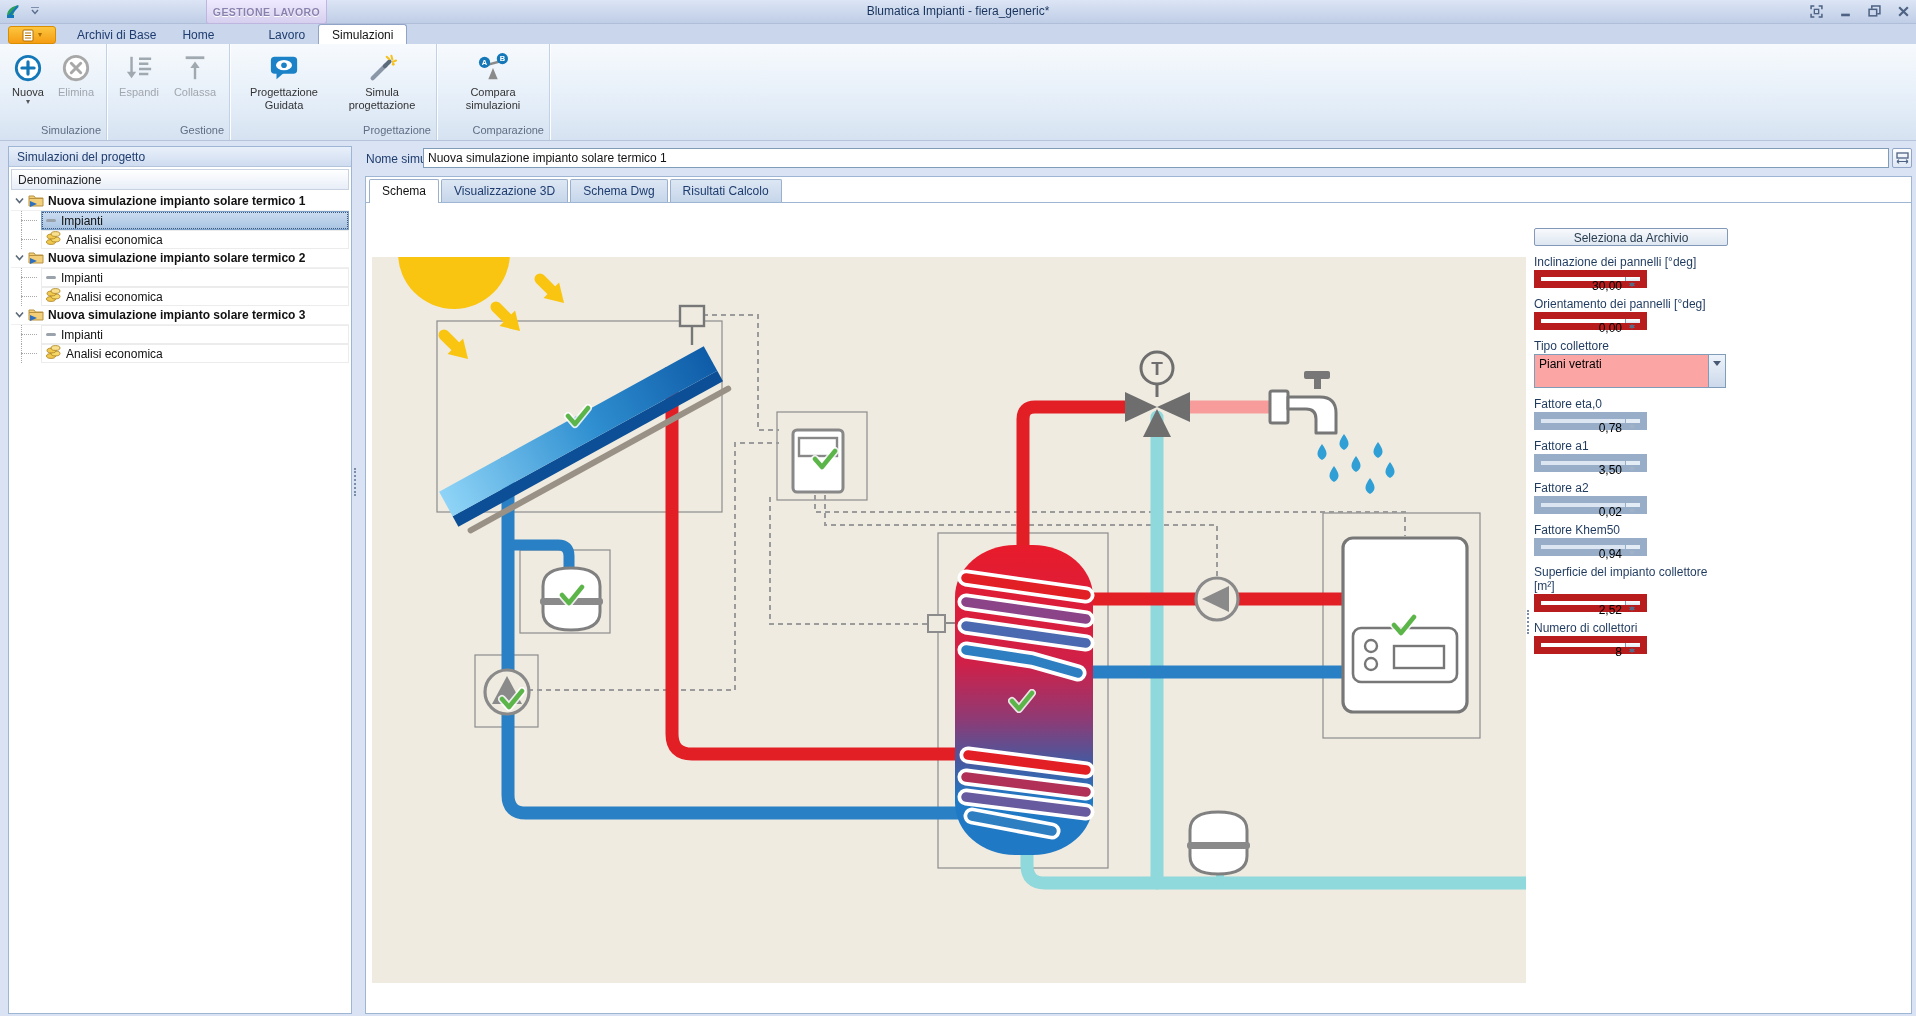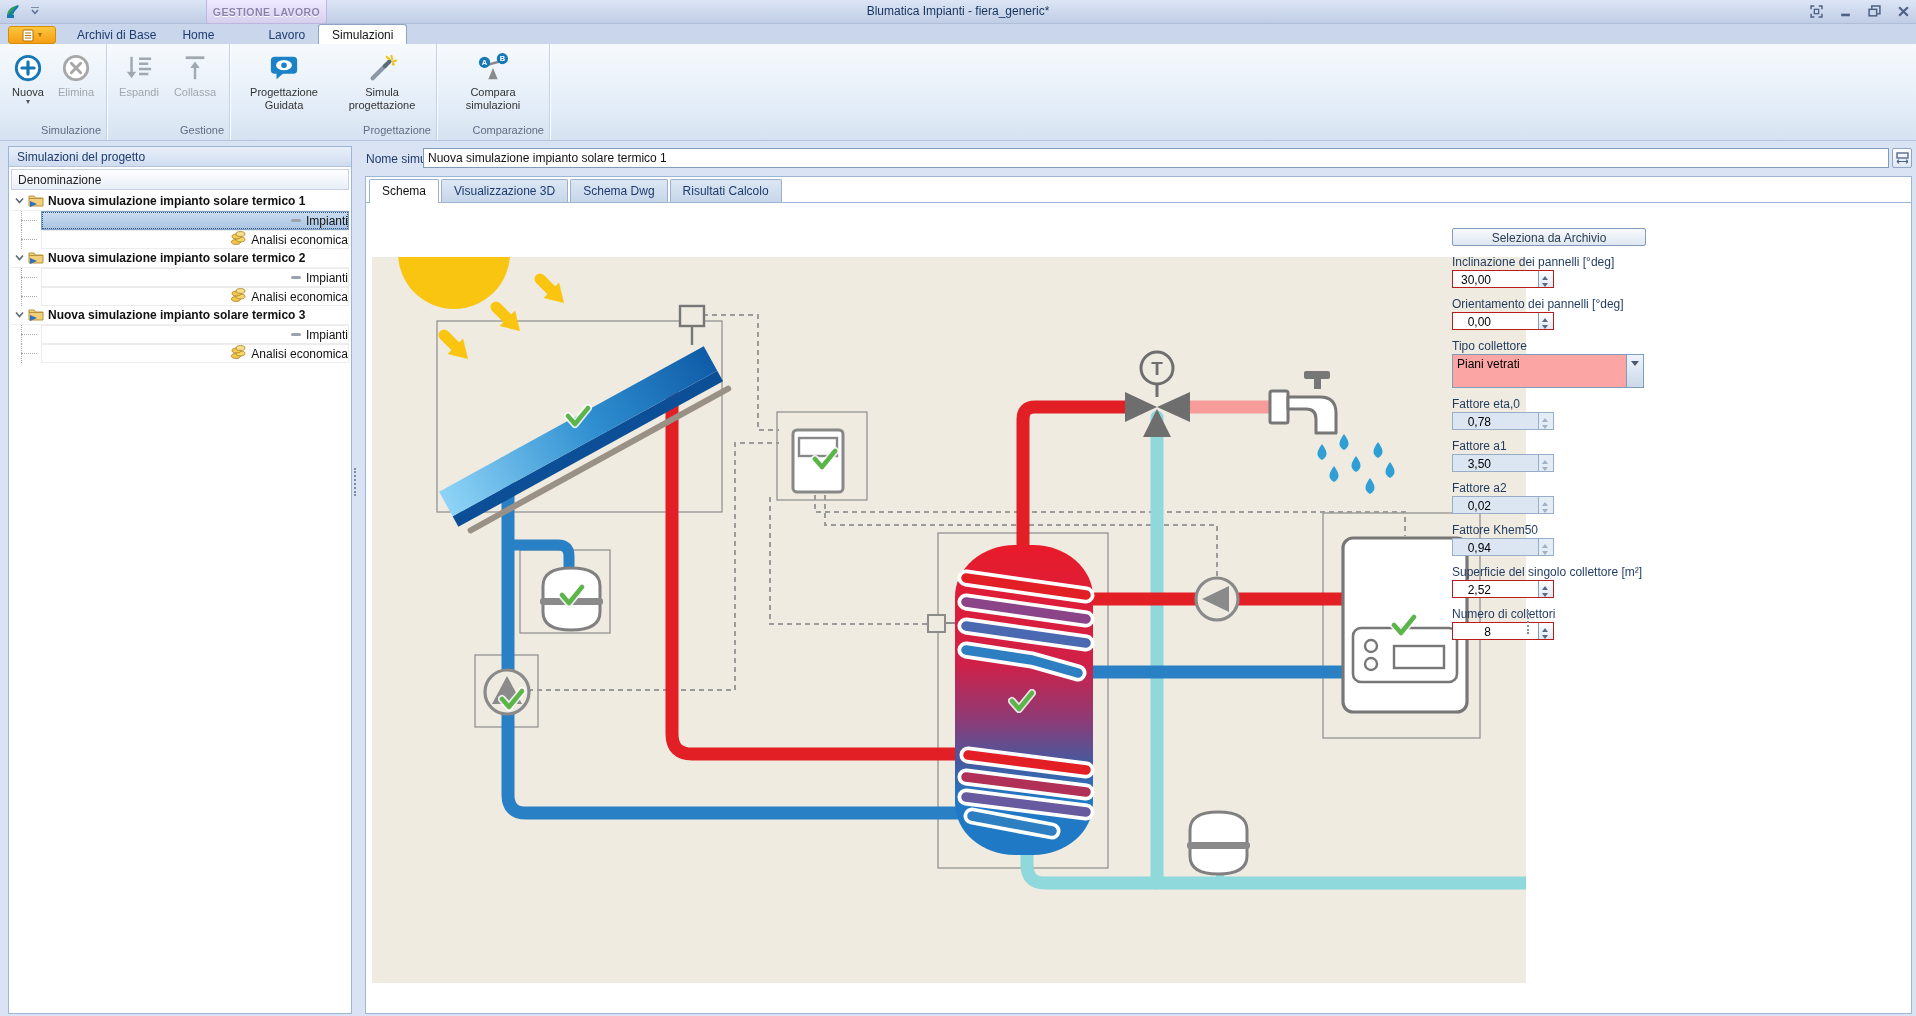--- a/index.html
+++ b/index.html
@@ -42,44 +42,44 @@
   .sb-header{height:20px;background:linear-gradient(#e9f0fa,#cfdcf0);border-bottom:1px solid #b4c4da;
     font-size:12px;color:#1e3c6e;padding:3px 0 0 8px;}
   .sb-colhdr{height:21px;background:linear-gradient(#ffffff,#e8eef8);border:1px solid #c8d2e0;
     margin:2px;font-size:12px;color:#222;padding:3px 0 16px 6px;}
   .tree{margin:0 2px;}
   .trow{display:flex;align-items:center;height:19px;font-size:12px;color:#111;}
   .trow.root{font-weight:bold;gap:4px;padding-left:4px;border-bottom:1px solid #f0f0f0;}
   .trow.child{padding-left:30px;position:relative;}
   .trow.child::before{content:'';position:absolute;left:10px;top:0;bottom:0;border-left:1px dotted #a9a9a9;}
   .trow.child::after{content:'';position:absolute;left:10px;top:9px;width:16px;border-top:1px dotted #a9a9a9;}
-  .chbox{flex:1;height:19px;display:flex;align-items:center;gap:5px;border:1px solid #ececec;padding-left:4px;justify-content:flex-end;}
+  .chbox{flex:1;height:19px;display:flex;align-items:center;gap:5px;border:1px solid #ececec;padding-left:4px;}
   .chbox.sel{background:linear-gradient(#cbdcf0,#a9c4e2);border:1px solid #7da0c8;outline:1px dotted #3a5a80;outline-offset:-2px;}
   .dashicon{width:10px;height:3px;background:#9aa2ac;border-radius:2px;display:inline-block;}
   .splitter-dots{position:absolute;left:354px;top:468px;height:28px;border-left:2px dotted #7a8ca8;}
   
   .nome-label{position:absolute;left:366px;top:152px;font-size:12px;color:#1e3c6e;}
   .nome-input{position:absolute;left:423px;top:148px;width:1466px;height:20px;border:1px solid #7f9db9;
     font-size:12px;font-family:"Liberation Sans",sans-serif;padding:0 4px;color:#111;background:#fff;}
   .resize-btn{position:absolute;left:1892px;top:148px;width:20px;height:20px;border:1px solid #8fa4c6;
     background:linear-gradient(#fdfeff,#dfe8f4);border-radius:2px;display:flex;align-items:center;justify-content:center;}
   .dati-panel{position:absolute;left:365px;top:176px;width:1547px;height:838px;background:#fff;border:1px solid #9eb6d4;}
   .dati-header{height:20px;background:linear-gradient(#e9f0fa,#cfdcf0);border-bottom:1px solid #b4c4da;
     font-size:12px;color:#1e3c6e;padding:3px 0 0 8px;}
   .doctabs{display:flex;align-items:flex-end;height:26px;padding-left:3px;border-bottom:1px solid #9eb6d4;}
   .dtab{padding:4px 12px 4px;font-size:12px;color:#1e3c6e;background:linear-gradient(#dde7f4,#c6d6ea);
     border:1px solid #9ab0cc;border-bottom:none;border-radius:2px 2px 0 0;margin-right:2px;}
   .dtab.active{background:#fff;color:#111;position:relative;top:1px;padding-bottom:5px;}
   .schema{position:absolute;left:372px;top:257px;width:1154px;height:726px;background:#efebe0;}
   
-  .params{position:absolute;left:1452px;top:228px;width:194px;font-size:12px;color:#1f3a5f;}
+  .params{position:absolute;left:1534px;top:228px;width:194px;font-size:12px;color:#1f3a5f;}
   .selbtn{width:194px;height:18px;border:1px solid #8399b9;border-radius:2px;
     background:linear-gradient(#f8fafd,#dde6f0);text-align:center;font-size:12px;color:#2b3e50;padding-top:2px;}
   .plabel{margin:9px 0 1px;font-size:12px;}
-  .pfield{display:flex;width:102px;height:18px;border:1px solid #b91c1c;background:#fff;gap:44px;}
+  .pfield{display:flex;width:113px;height:18px;border:7px solid #b91c1c;background:#fff;}
   .pfield .val{flex:1;text-align:right;padding:2px 3px 0 0;font-size:12px;color:#000;}
   .spin{width:15px;border-left:1px solid #7f9db9;background:linear-gradient(#fdfefe,#dfe9f3);
     display:flex;flex-direction:column;}
   .spin i{flex:1;position:relative;}
   .spin i::after{content:'';position:absolute;left:3px;border:3px solid transparent;}
   .spin i.up::after{top:2px;border-bottom:4px solid #5a6a84;}
   .spin i.dn::after{top:4px;border-top:4px solid #5a6a84;}
   .pfield.dis{background:#dce6f2;border-color:#98aec8;}
   .pfield.dis .spin{border-left-color:#98aec8;background:#e4ecf5;}
   .pfield.dis .spin i.up::after{border-bottom-color:#9fb2c8;}
@@ -592,21 +592,21 @@
         </span>
       </div>
       <div class="plabel">Fattore Khem50</div>
       <div class="pfield dis">
         <span class="val">0,94</span>
         <span class="spin">
           <i class="up"></i>
           <i class="dn"></i>
         </span>
       </div>
-      <div class="plabel">Superficie del singolo collettore [m²]</div>
+      <div class="plabel">Superficie del impianto collettore [m²]</div>
       <div class="pfield">
         <span class="val">2,52</span>
         <span class="spin">
           <i class="up"></i>
           <i class="dn"></i>
         </span>
       </div>
       <div class="plabel">Numero di collettori</div>
       <div class="pfield">
         <span class="val">8</span>

